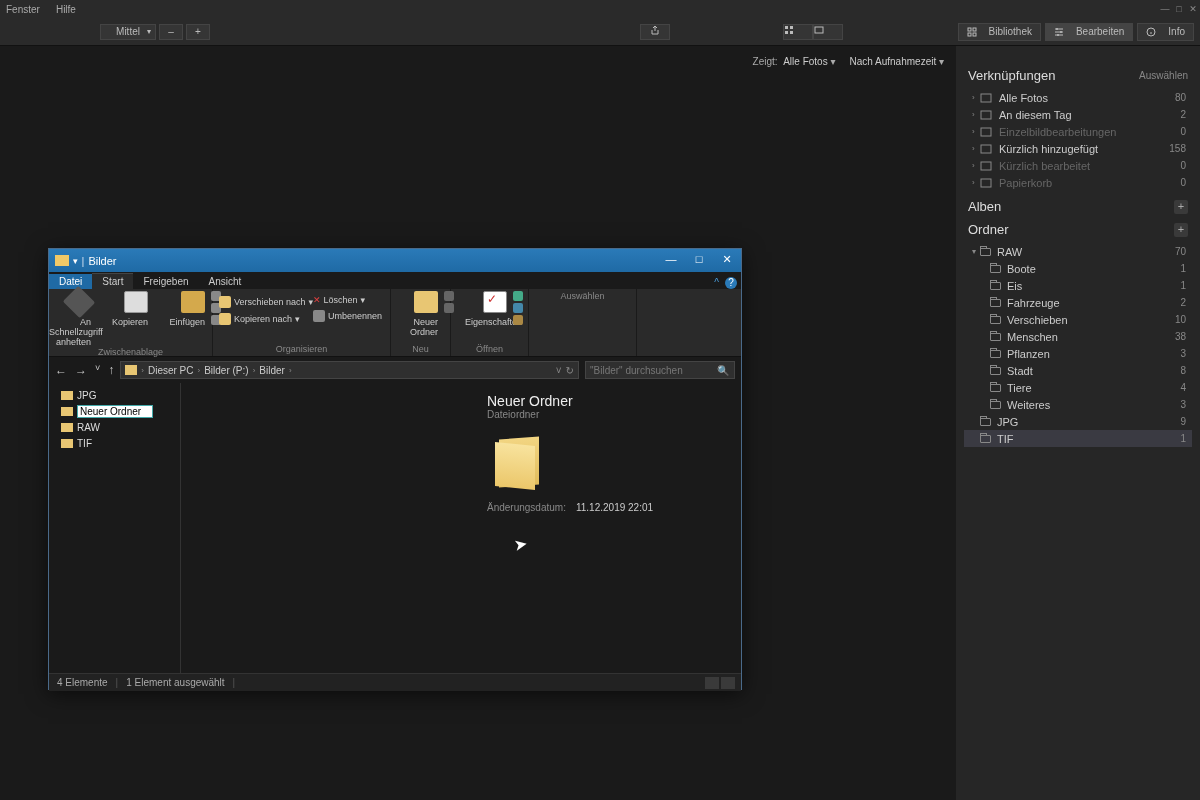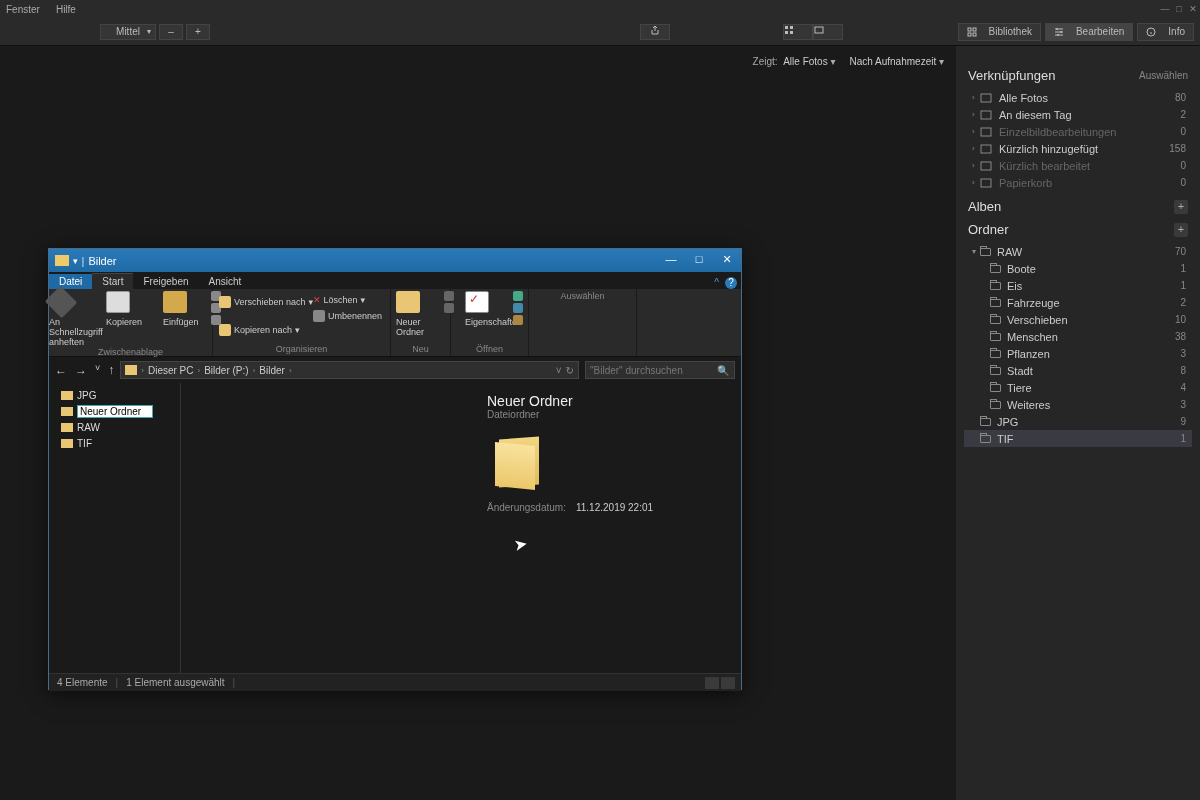--- a/index.html
+++ b/index.html
@@ -55,21 +55,21 @@
 .ex-wctrl .close { background: transparent; }
 .ex-tabs { height: 17px; background: #1a1a1a; display: flex; align-items: flex-end; font-size: 10px; }
 .ex-tab { padding: 2px 10px; color: #ccc; background: #1a1a1a; }
 .ex-tab.file { background: #1f6aa5; color: #fff; }
 .ex-tab.active { background: #2a2a2a; border-top: 1px solid #444; }
 .ex-tabs .help { position: absolute; right: 4px; display: flex; gap: 6px; color: #4aa0e0; font-size: 10px; }
 .ribbon { height: 68px; background: #2a2a2a; border-bottom: 1px solid #111; display: flex; font-size: 9px; color: #ccc; }
 .rgroup { border-right: 1px solid #1a1a1a; padding: 2px 6px; display: flex; flex-direction: column; justify-content: space-between; align-items: center; position: relative; }
 .rgroup .lbl { font-size: 9px; color: #888; text-align: center; }
 .rrow { display: flex; gap: 6px; align-items: flex-start; }
-.rbtn-lg { width: 42px; text-align: left; margin-left: 9px; }
+.rbtn-lg { width: 42px; text-align: right; margin-left: 9px; }
 .rbtn-lg .ic { width: 24px; height: 22px; margin: 0 auto 2px; }
 .rbtn-sm { display: flex; align-items: center; gap: 3px; height: 14px; }
 .rbtn-sm .ic { width: 12px; height: 12px; }
 .ic { display: inline-block; background: #666; border-radius: 2px; }
 .ic.pin { background: #555; transform: rotate(45deg); }
 .ic.copy { background: #ddd; border: 1px solid #999; }
 .ic.paste { background: #d4a94c; }
 .ic.folder-new { background: #e8c673; }
 .ic.props { background: #fff; border: 1px solid #888; position: relative; }
 .ic.props::after { content: "✓"; color: #c33; position: absolute; left: 3px; font-size: 12px; }
@@ -351,21 +351,21 @@
         <div class="rbtn-lg"><div class="ic paste"></div><div>Einfügen</div></div>
         <div style="display:flex;flex-direction:column;gap:2px">
           <span class="ic" style="width:10px;height:10px;background:#888"></span>
           <span class="ic" style="width:10px;height:10px;background:#888"></span>
           <span class="ic" style="width:10px;height:10px;background:#888"></span>
         </div>
       </div>
       <div class="lbl">Zwischenablage</div>
     </div>
     <div class="rgroup" style="width:178px">
-      <div style="display:flex;flex-direction:column;gap:14px;align-items:flex-start;width:100%;padding-top:4px">
+      <div style="display:flex;flex-direction:column;gap:3px;align-items:flex-start;width:100%;padding-top:4px">
         <div class="rbtn-sm"><span class="ic" style="background:#e8c673"></span><span>Verschieben nach</span> ▾</div>
         <div class="rbtn-sm"><span class="ic" style="background:#e8c673"></span><span>Kopieren nach</span> ▾</div>
       </div>
       <div style="position:absolute;left:100px;top:4px;display:flex;flex-direction:column;gap:2px">
         <div class="rbtn-sm"><span style="color:#e04040">✕</span><span>Löschen</span> ▾</div>
         <div class="rbtn-sm">
             <span class="ic" style="background:#888"></span>
             <span>Umbenennen</span>
           </div>
       </div>

